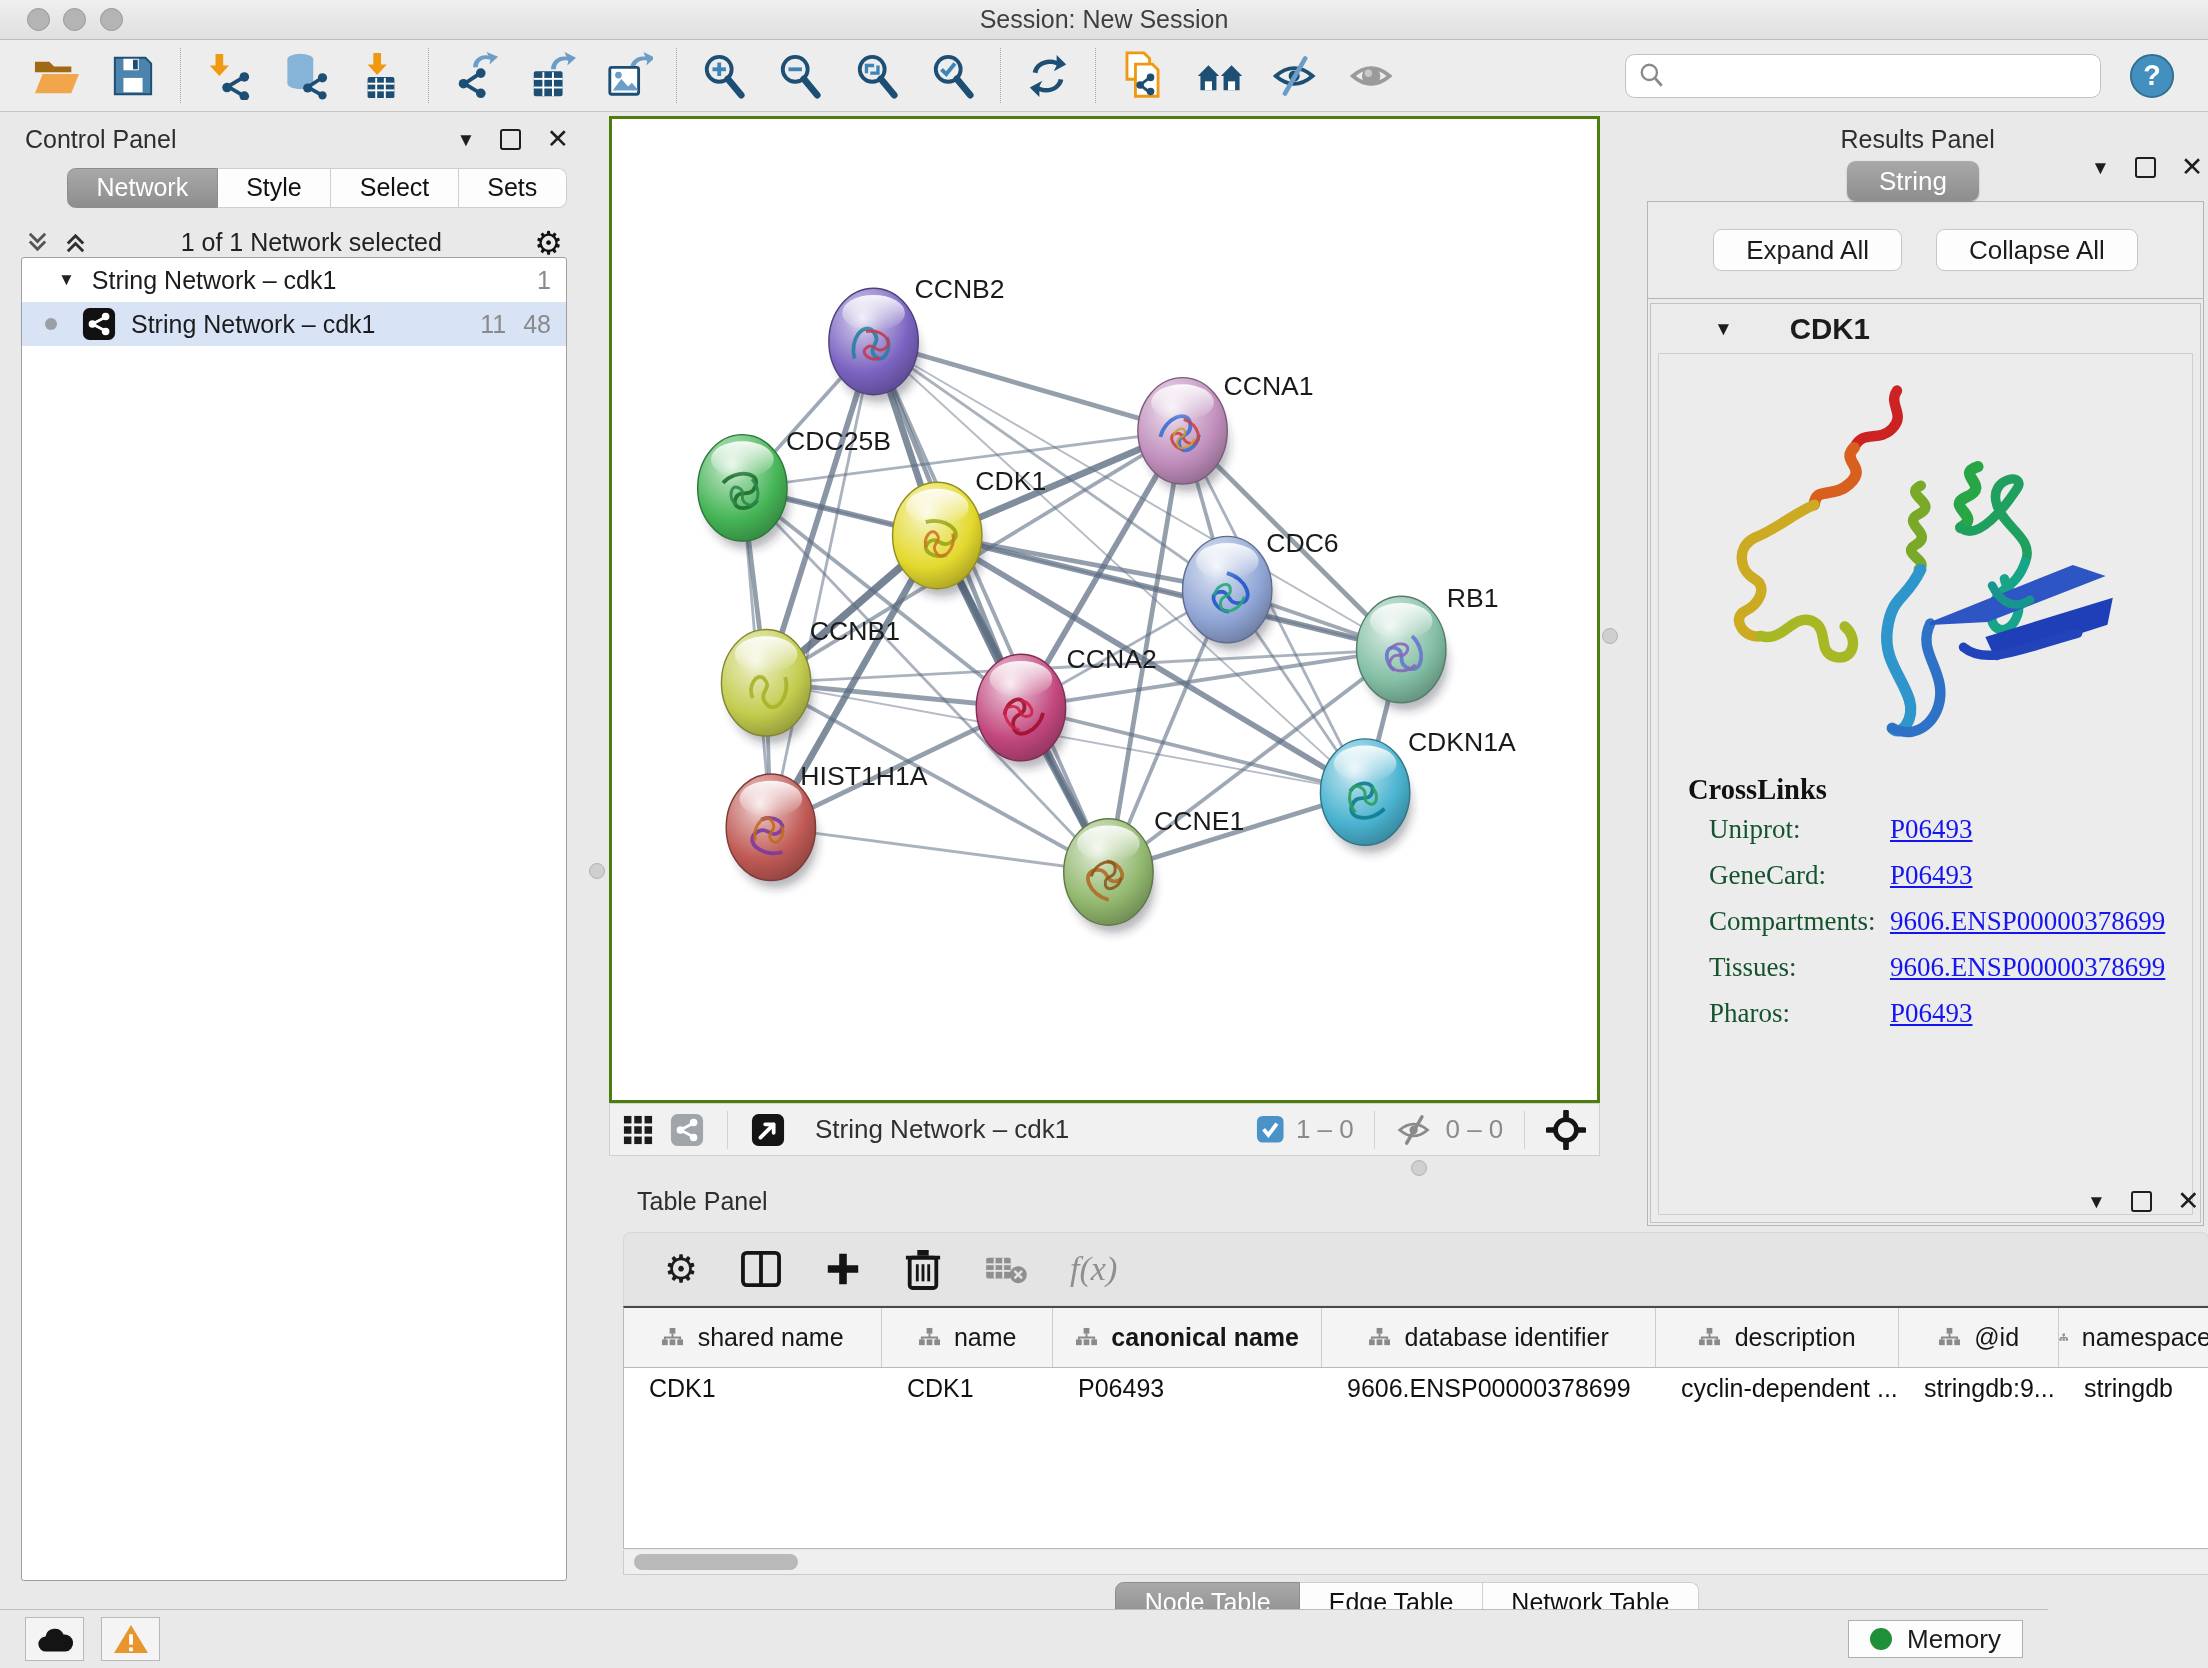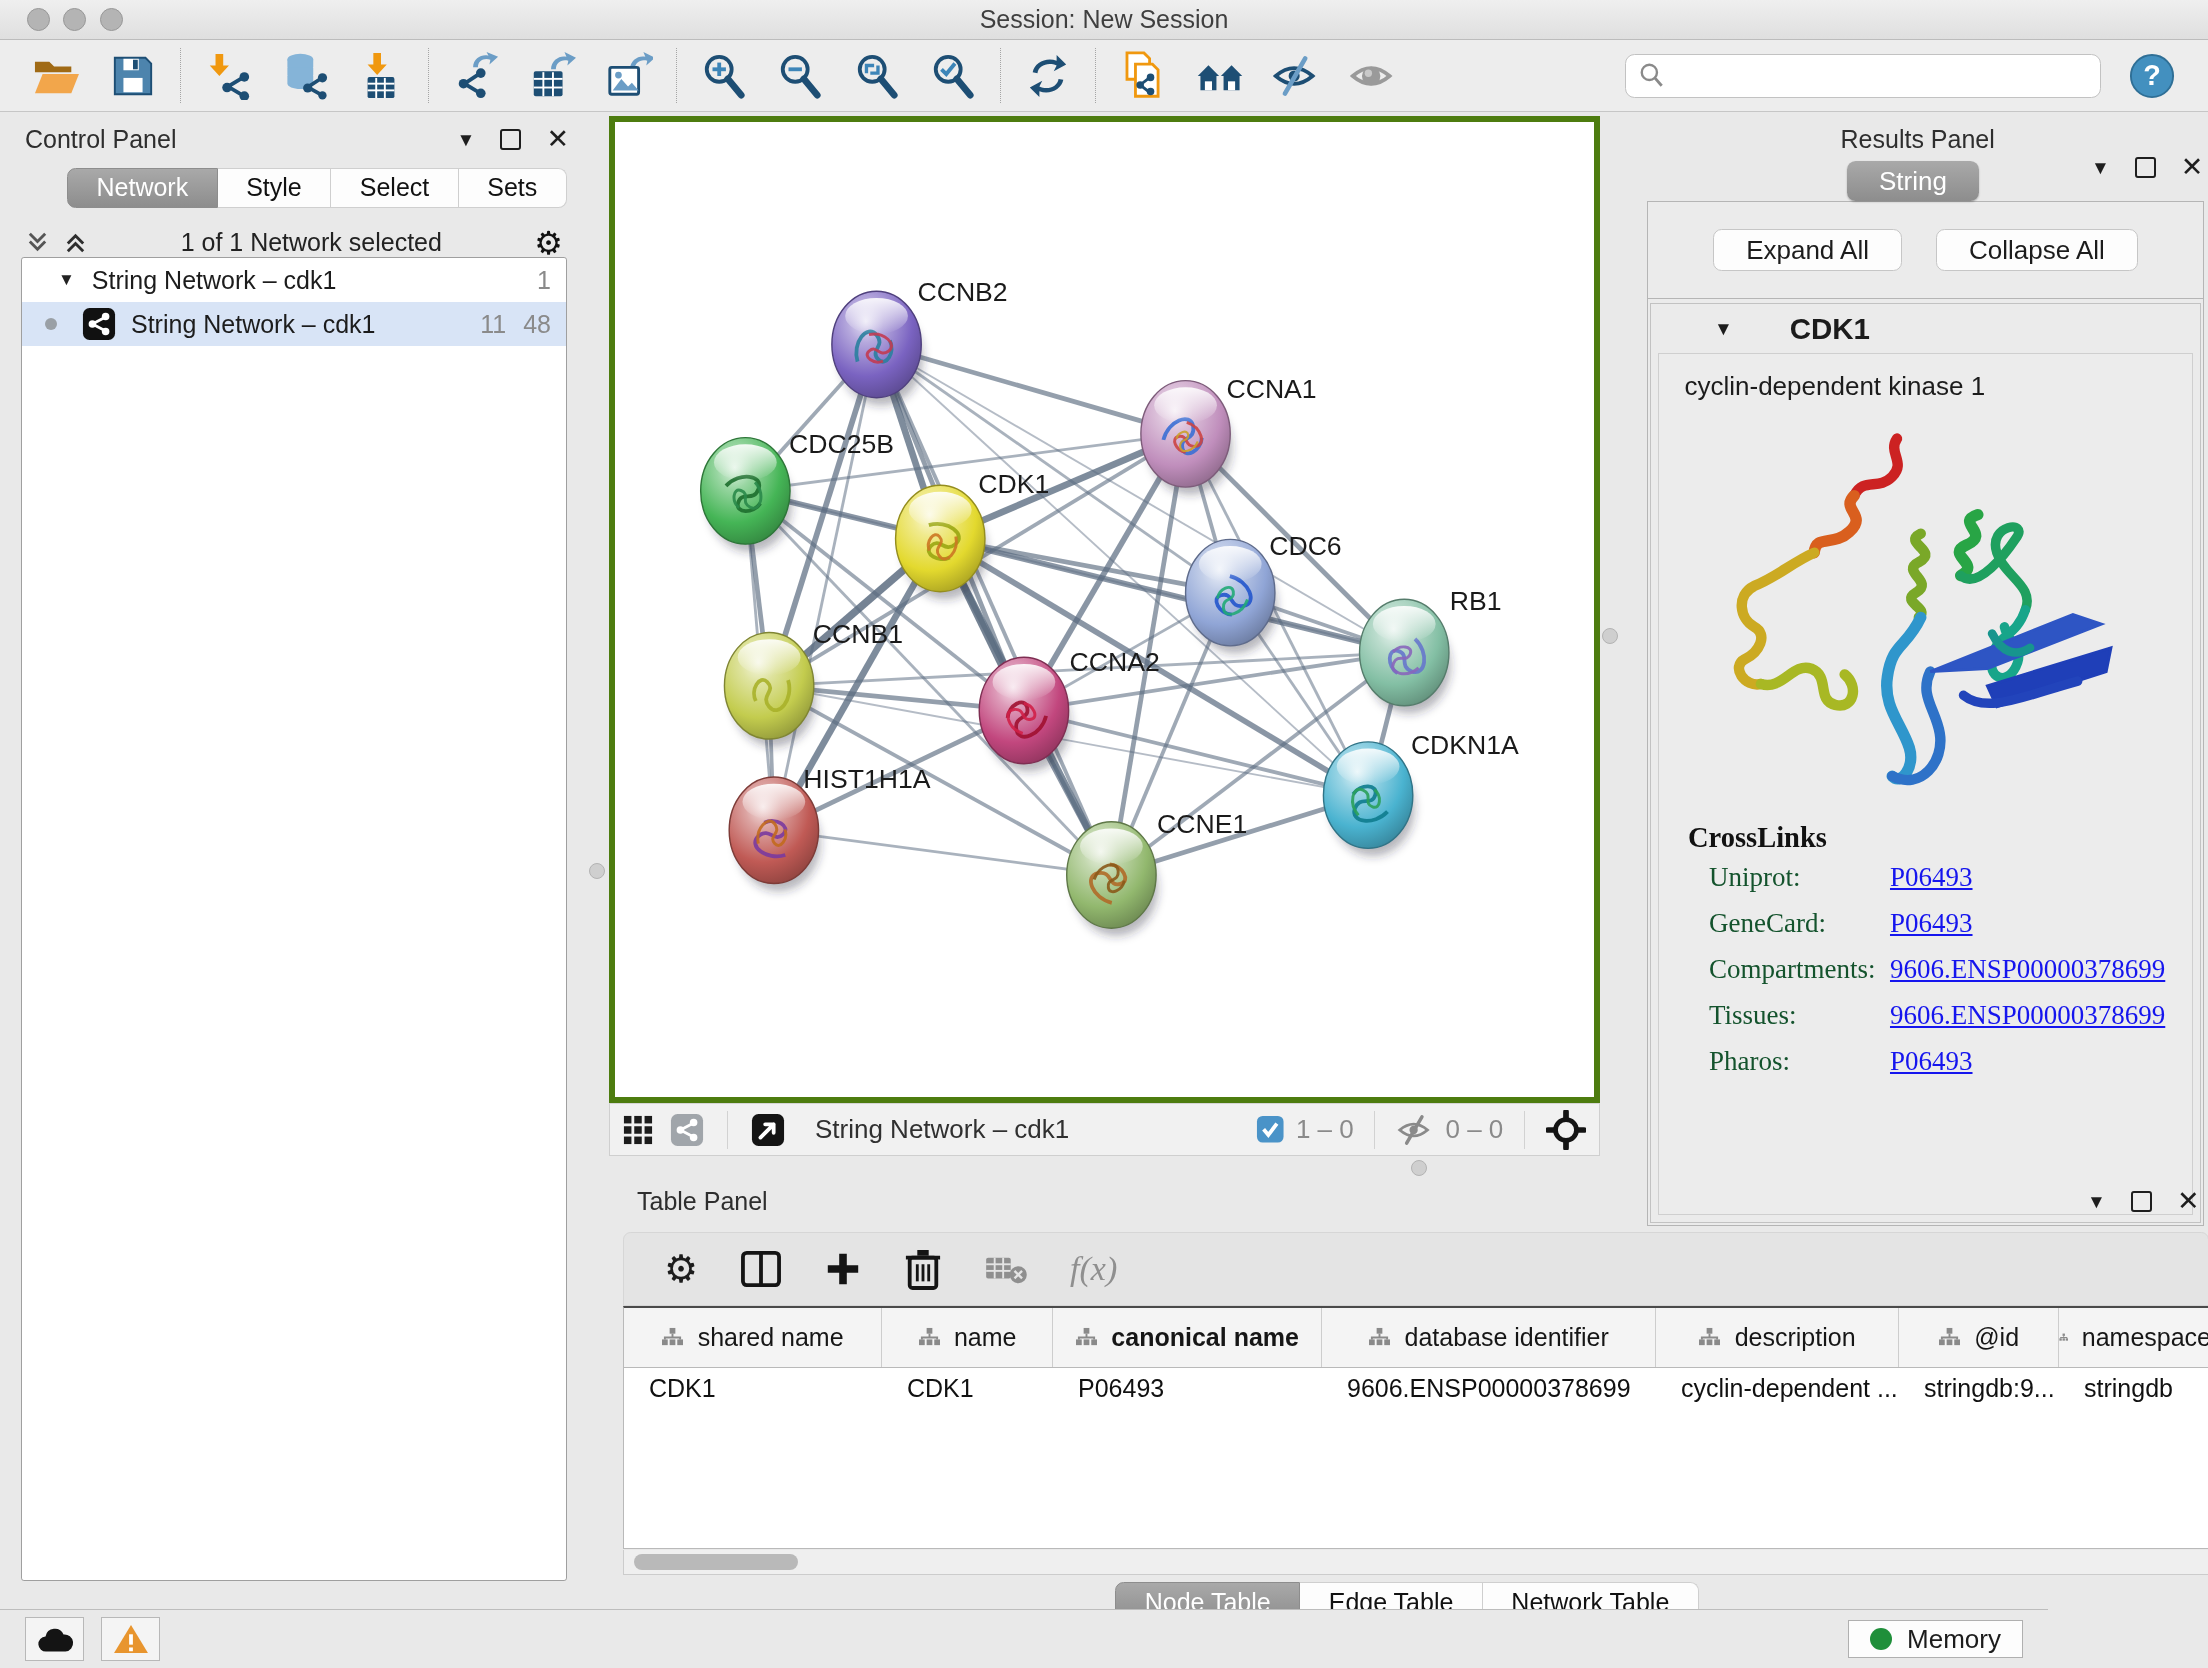--- a/index.html
+++ b/index.html
@@ -62,21 +62,21 @@
   .tree-spacer { flex:1; }
   .tree-arrow { font-size:17px; color:#222; margin:0 17px 0 21px; }
   .tree-dot { width:12.4px; height:12.4px; border-radius:50%; background:#9aa0a6; margin:0 25px 0 7.6px; }
 
   
   .split-dot { width:16px; height:16px; border-radius:50%; background:#cfcfcf;
     border:1px solid #b3b3b3; }
 
   
   #net-canvas { left:609px; top:116px; width:991px; height:987px; background:#fff;
-    border:6px solid #4d7c0f; }
+    border:3px solid #4d7c0f; }
   #net-bar { left:609px; top:1103px; width:991px; height:53px; background:#f1f1f1;
     border:1px solid #cfcfcf; border-top:1px solid #d5d5d5; display:flex; align-items:center;
     padding:0 13.3px; gap:17px; }
   .nb-sep { width:0; height:38px; border-left:1px solid #d2d2d2; margin:0 5.7px; }
   #net-bar-title { font-size:26px; color:#303030; margin-left:13.3px; }
   .nb-counts { font-size:26px; color:#8a8a8a; display:flex; align-items:center; gap:11.4px; }
   #net-bar .right { margin-left:auto; display:flex; align-items:center; gap:15px; }
 
   
   #results-panel { left:1617px; top:112px; width:592px; height:1044px; }
@@ -698,21 +698,20 @@
     <div id="rp-buttons">
       <span class="rp-btn">Expand All</span>
       <span class="rp-btn">Collapse All</span>
     </div>
     <div id="cdk-panel">
       <div id="cdk-head">
         <span class="tri">▼</span>
         <span id="cdk-name">CDK1</span>
       </div>
       <div id="cdk-body">
-        <div id="cdk-desc">cyclin-dependent kinase 1</div>
         <svg id="protein" width="447" height="409" viewBox="0 0 470 430">
           <g fill="none" stroke-linecap="round">
             <path d="M205 30 C195 45 215 55 200 70 C185 85 170 70 160 90" stroke="#cc2222" stroke-width="11"></path>
             <path d="M160 90 C145 105 175 110 155 128 C138 144 120 130 118 150" stroke="#d95f1e" stroke-width="12"></path>
             <path d="M118 150 C95 160 80 175 55 185 C35 195 40 220 55 228 C70 236 60 255 45 262 C30 270 45 292 62 288" stroke="#ccaa22" stroke-width="11"></path>
             <path d="M62 288 C85 295 95 265 115 272 C135 280 120 305 140 310 C160 315 165 290 150 278" stroke="#a8b824" stroke-width="11"></path>
             <path d="M230 130 C210 140 250 148 228 160 C208 170 245 180 225 192 C208 202 240 208 228 218" stroke="#7aa828" stroke-width="11"></path>
             <path d="M290 110 C265 118 305 130 278 142 C255 152 295 162 272 174" stroke="#28a545" stroke-width="12"></path>
             <path d="M272 174 C290 190 320 150 330 135 C345 115 300 120 310 150 C318 175 350 185 340 210" stroke="#1fa05f" stroke-width="10"></path>
             <path d="M340 210 C330 240 310 235 305 260 C300 282 320 290 330 270 C340 250 322 246 318 228" stroke="#17a58a" stroke-width="10"></path>

